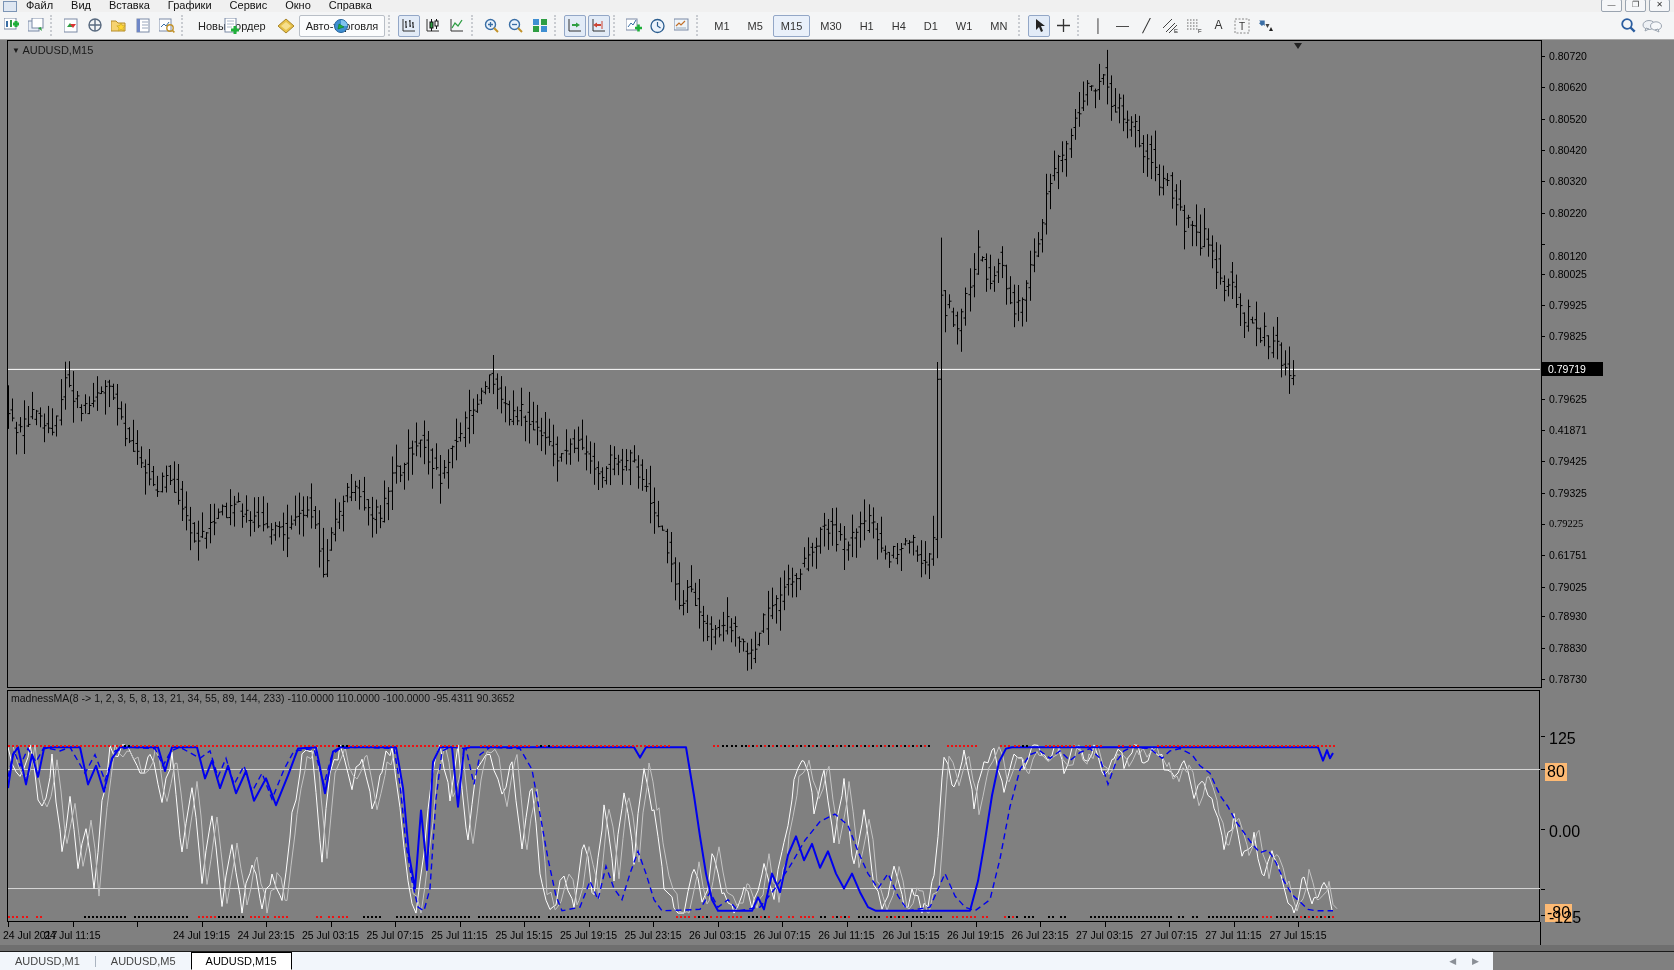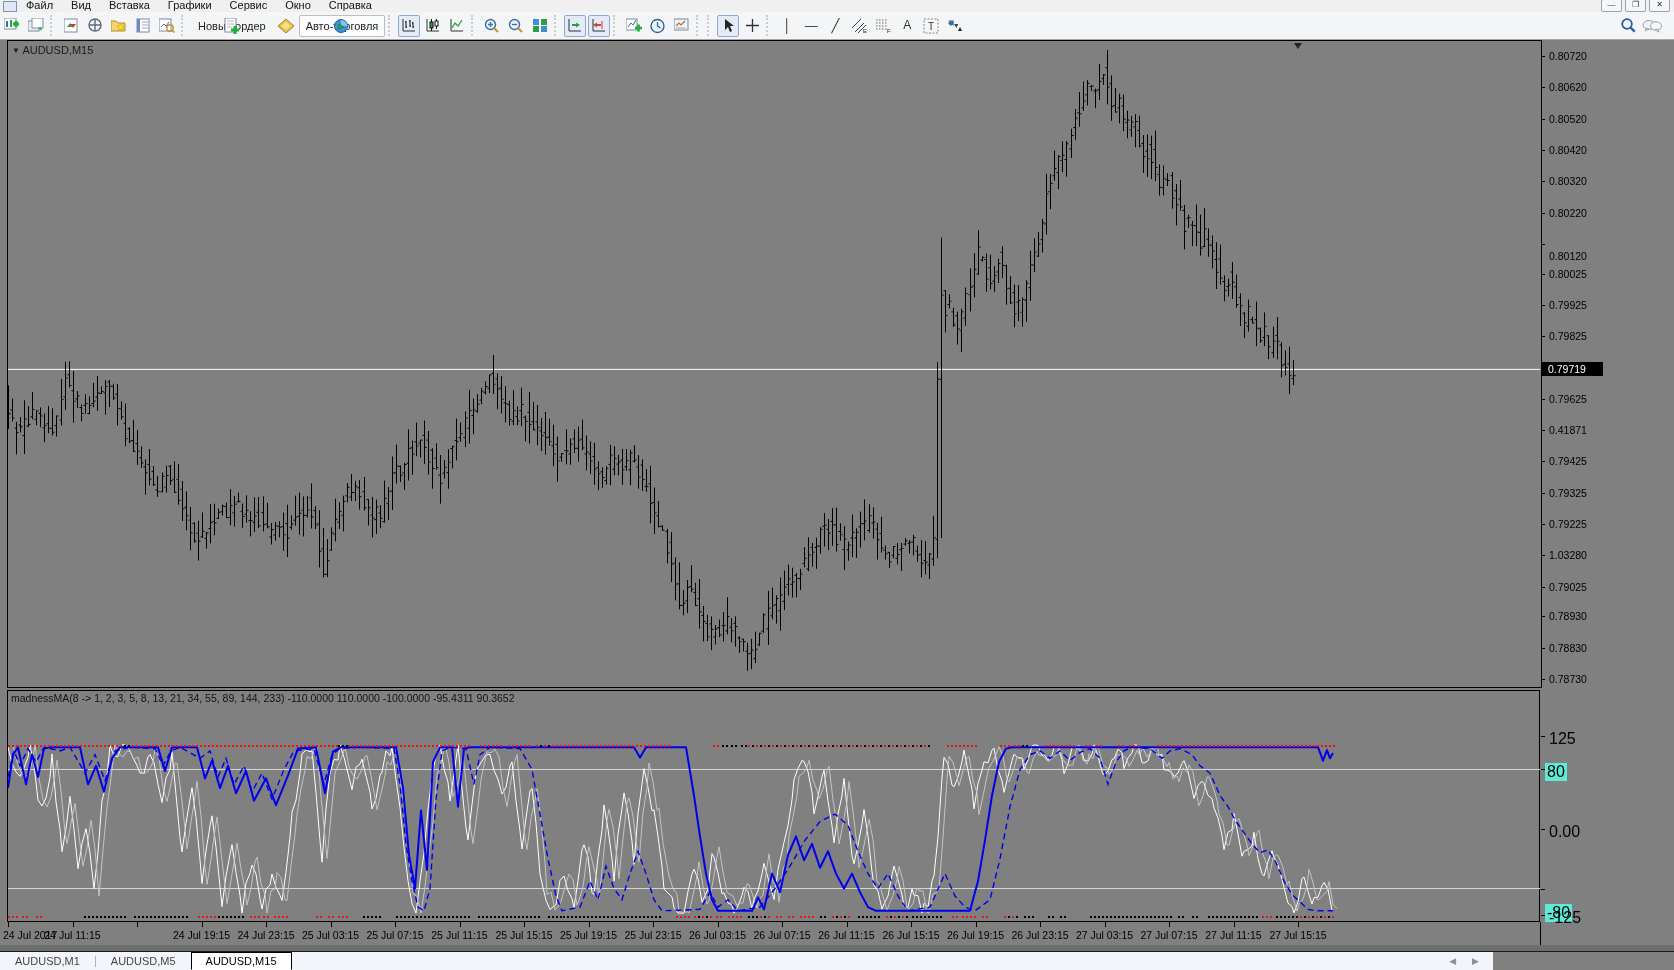--- a/index.html
+++ b/index.html
@@ -30,21 +30,21 @@
   .glyph{font-size:13px;line-height:13px;color:#333;}
   
   #plot-main{position:absolute;left:7px;top:40px;width:1533px;height:646px;background:#808080;
              border:1px solid #000;box-sizing:content-box;}
   #plot-ind{position:absolute;left:7px;top:690px;width:1533px;height:232px;background:#808080;
             border:1px solid #000;box-sizing:border-box;}
   #symbol-label{position:absolute;left:12px;top:44px;font-size:11px;color:#1a1a1a;z-index:5;}
   #ind-label{position:absolute;left:11px;top:692px;font-size:10.5px;color:#111;z-index:6;white-space:nowrap;text-align:right;}
   #price-axis,#time-axis{position:absolute;font-size:10.5px;color:#000;}
   .pa-label{position:absolute;left:1549px;white-space:nowrap;}
-  .pa-label.boxed{background:#5eead4;padding:0 2px;left:1545px;}
+  .pa-label.boxed{background:#fdba74;padding:0 2px;left:1545px;}
   .pa-tick{position:absolute;left:1541px;width:4px;height:1px;background:#000;}
   #cur-price{position:absolute;left:1541px;width:62px;height:14px;background:#000;color:#fff;
              font-size:10.5px;line-height:14px;padding-left:7px;z-index:4;box-sizing:border-box;}
   .ta-label{position:absolute;top:929px;white-space:nowrap;transform:translateX(-50%);}
   .ta-label.first{transform:none;}
   .ta-tick{position:absolute;top:922px;width:1px;height:5px;background:#000;}
   #axis-vline{position:absolute;left:1540px;top:922px;width:1px;height:23px;background:#000;}
   svg{position:absolute;}
   
   #scroll-strip{position:absolute;left:0;top:945px;width:1674px;height:7px;background:#6f6f6f;
@@ -237,20 +237,31 @@
     </div>
     <div class="tbtn">
       <svg width="17" height="15">
           <rect x="0" y="1" width="14" height="11" fill="#eef4fa" stroke="#7a8aa5"></rect>
           <path d="M2 8 l3-3 2 2 4-4" stroke="#c2702a" fill="none" stroke-width="1.2"></path>
           <path d="M2 10 h10" stroke="#9ab"></path>
         </svg>
       <span class="drop">▼</span>
     </div>
     <div class="tsep"></div>
+    <div id="tf-group" style="display:flex;">
+        <div class="tf-btn">M1</div>
+        <div class="tf-btn">M5</div>
+        <div class="tf-btn active">M15</div>
+        <div class="tf-btn">M30</div>
+        <div class="tf-btn">H1</div>
+        <div class="tf-btn">H4</div>
+        <div class="tf-btn">D1</div>
+        <div class="tf-btn">W1</div>
+        <div class="tf-btn">MN</div>
+      </div>
     <div class="tsep"></div>
     <div class="tbtn pressed">
       <svg width="13" height="15">
           <path d="M3 1 l0 11 3-3 2 5 2-1 -2-5 4 0z" fill="#222"></path>
         </svg>
     </div>
     <div class="tbtn">
       <svg width="15" height="15">
           <path d="M7.5 1 v13 M1 7.5 h13" stroke="#333" stroke-width="1.3"></path>
         </svg>
@@ -912,23 +923,23 @@
       <div class="pa-label" style="top: 330.193px;">0.79825</div>
       <div class="pa-tick" style="top: 336.193px;"></div>
       <div class="pa-label" style="top: 392.807px;">0.79625</div>
       <div class="pa-tick" style="top: 398.807px;"></div>
       <div class="pa-label" style="top: 424.113px;">0.41871</div>
       <div class="pa-tick" style="top: 430.113px;"></div>
       <div class="pa-label" style="top: 455.42px;">0.79425</div>
       <div class="pa-tick" style="top: 461.42px;"></div>
       <div class="pa-label" style="top: 486.726px;">0.79325</div>
       <div class="pa-tick" style="top: 492.726px;"></div>
-      <div class="pa-label" style="top: 518.033px;">0.79225</div>
+      <div class="pa-label" style="top: 518.033px; font-family: Liberation Serif, serif;">0.79225</div>
       <div class="pa-tick" style="top: 524.033px;"></div>
-      <div class="pa-label" style="top: 549.339px;">1.03280</div>
+      <div class="pa-label" style="top: 549.339px;">0.61751</div>
       <div class="pa-tick" style="top: 555.339px;"></div>
       <div class="pa-label" style="top: 580.646px;">0.79025</div>
       <div class="pa-tick" style="top: 586.646px;"></div>
       <div class="pa-label" style="top: 610.387px;">0.78930</div>
       <div class="pa-tick" style="top: 616.387px;"></div>
       <div class="pa-label" style="top: 641.693px;">0.78830</div>
       <div class="pa-tick" style="top: 647.693px;"></div>
       <div class="pa-label" style="top: 673px;">0.78730</div>
       <div class="pa-tick" style="top: 679px;"></div>
     </div>

